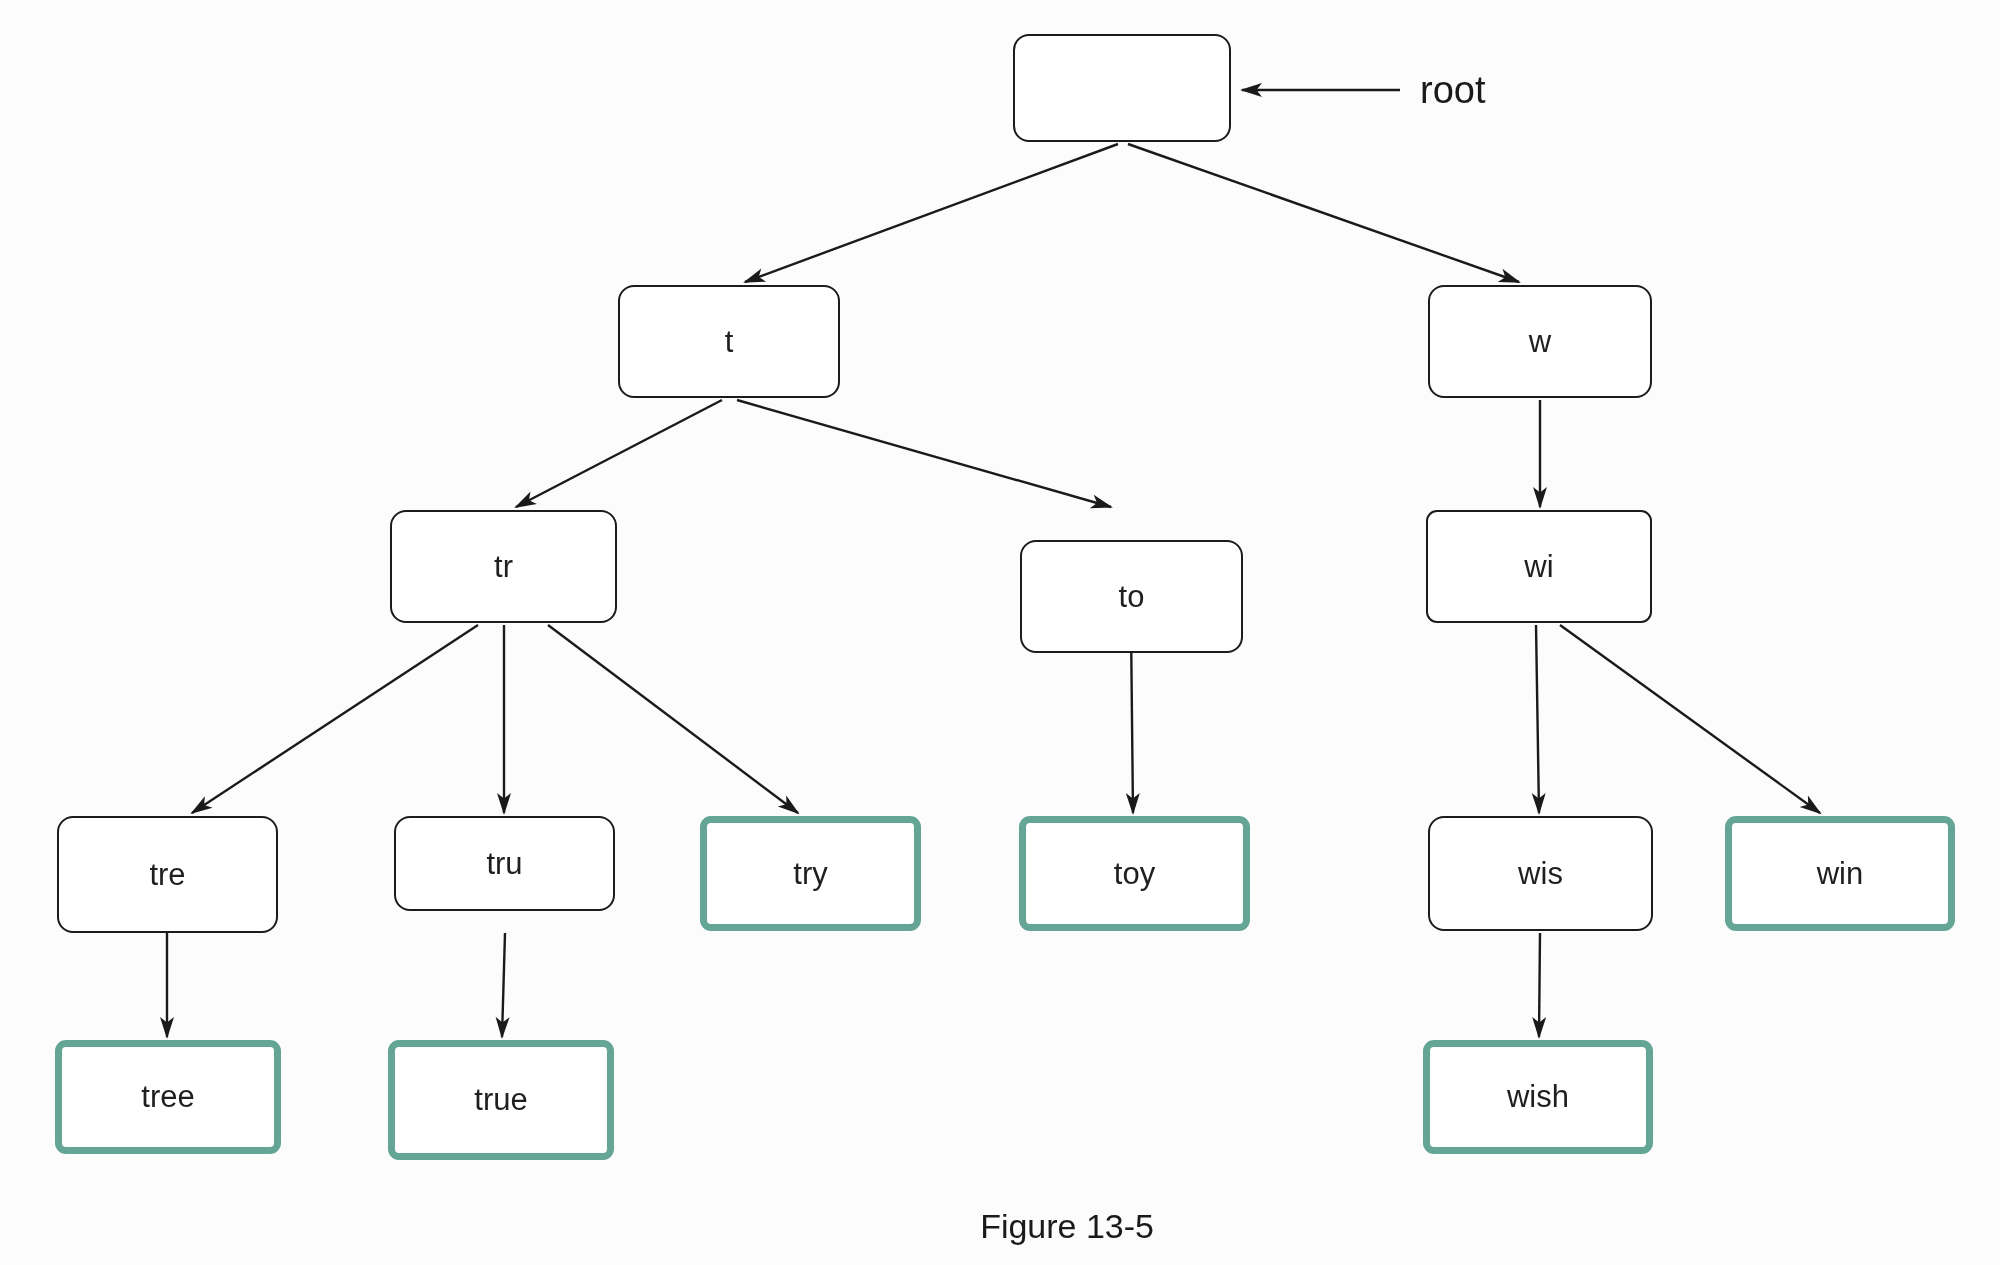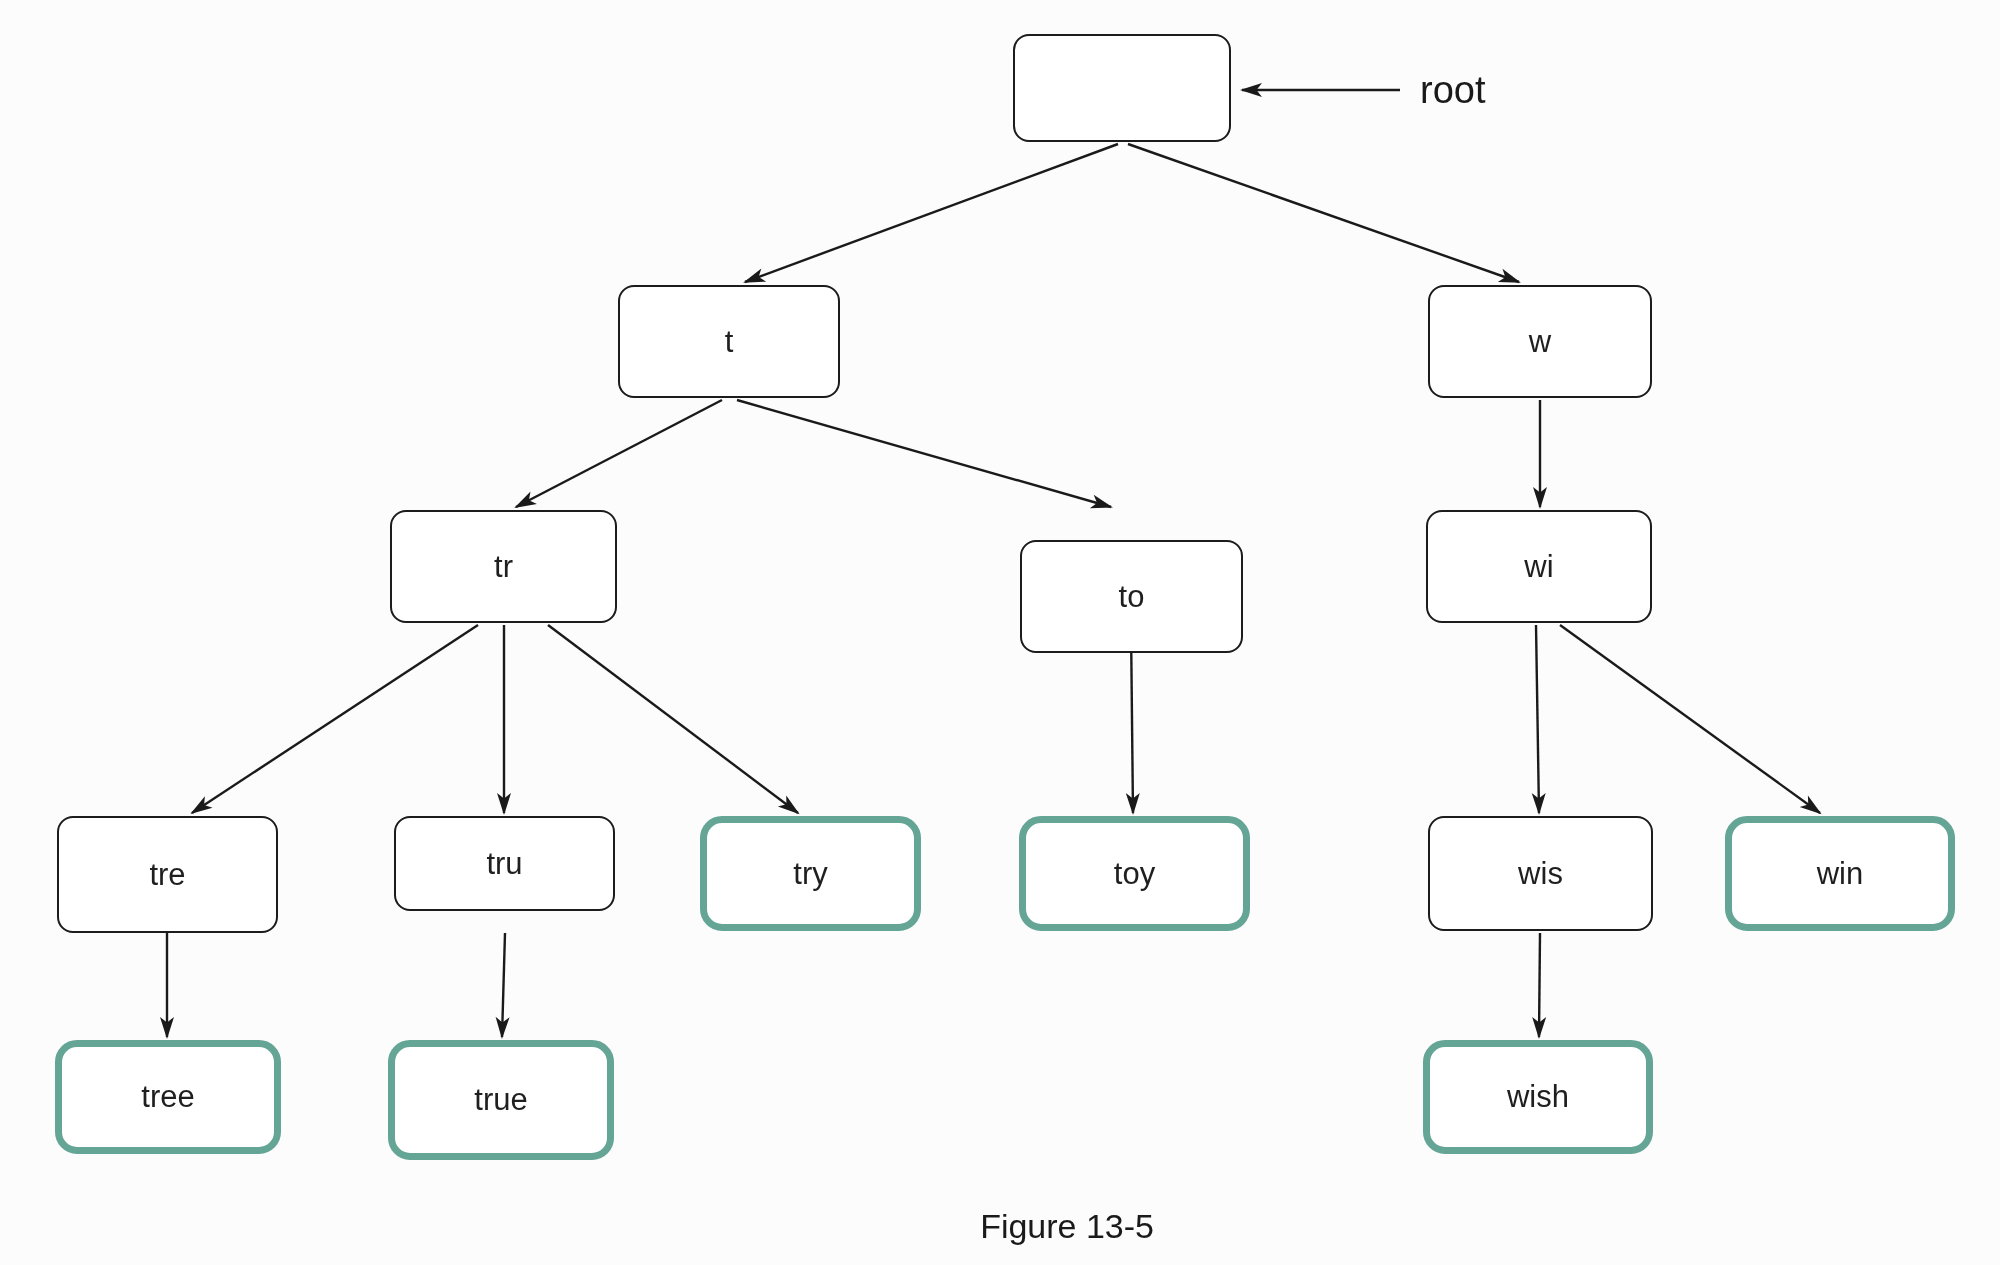--- a/index.html
+++ b/index.html
@@ -30,29 +30,29 @@
     border-radius:16px;
     background:#ffffff;
     display:flex;
     align-items:center;
     justify-content:center;
     font-size:31px;
     color:#1f1f1f;
   }
   .node.word{
     border:7px solid #64a596;
-    border-radius:22px;
+    border-radius:11px;
   }
   
   .n-root{left:1013px;top:34px;width:218px;height:108px;}
   .n-t   {left:618px; top:285px;width:222px;height:113px;}
   .n-w   {left:1428px;top:285px;width:224px;height:113px;}
   .n-tr  {left:390px; top:510px;width:227px;height:113px;justify-content:center;}
   .n-to  {left:1020px;top:540px;width:223px;height:113px;}
-  .n-wi  {left:1426px;top:510px;width:226px;height:113px;}
+  .n-wi  {left:1426px;top:510px;width:226px;height:113px;border-radius:11px;}
   .n-tre {left:57px;  top:816px;width:221px;height:117px;}
   .n-tru {left:394px; top:816px;width:221px;height:95px;}
   .n-try {left:700px; top:816px;width:221px;height:115px;}
   .n-toy {left:1019px;top:816px;width:231px;height:115px;}
   .n-wis {left:1428px;top:816px;width:225px;height:115px;}
   .n-win {left:1725px;top:816px;width:230px;height:115px;}
   .n-tree{left:55px;  top:1040px;width:226px;height:114px;}
   .n-true{left:388px; top:1040px;width:226px;height:120px;}
   .n-wish{left:1423px;top:1040px;width:230px;height:114px;}
 

